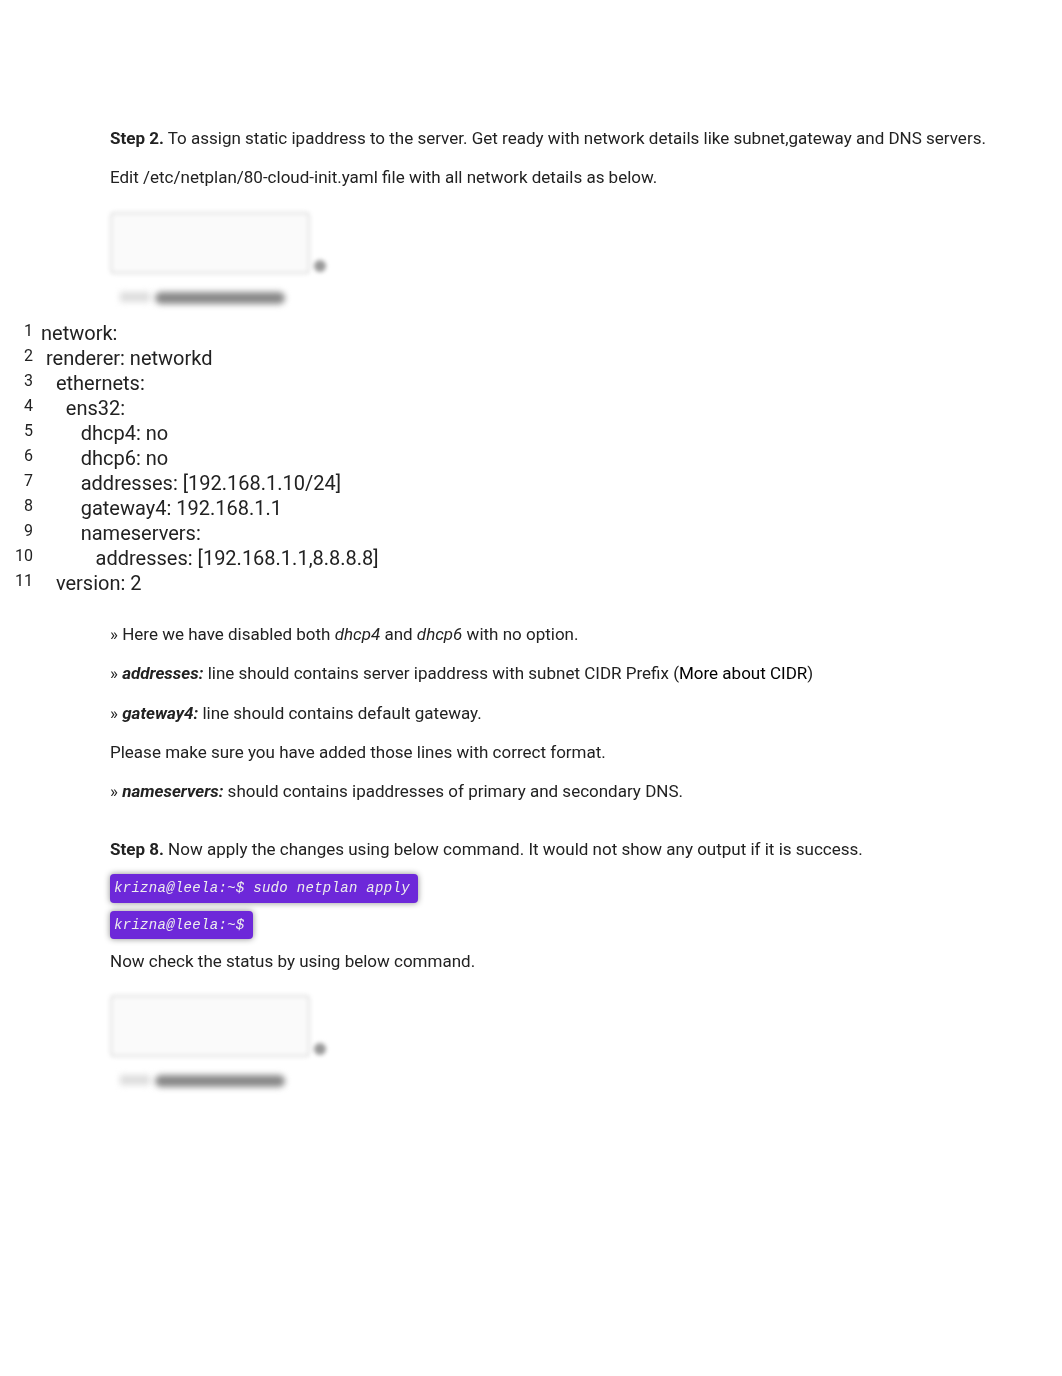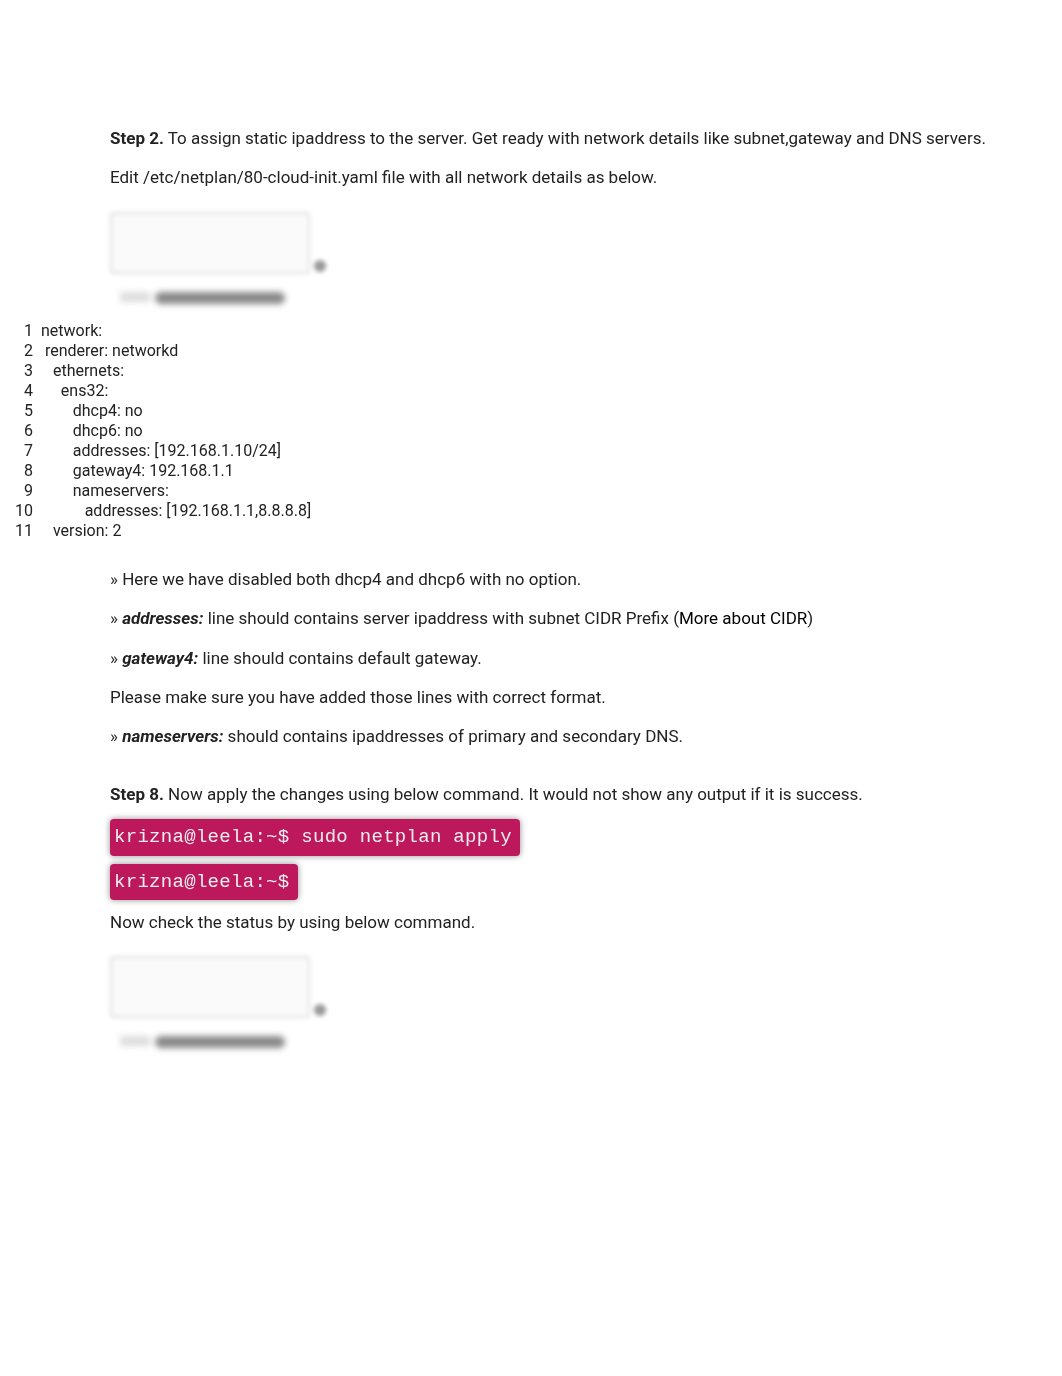--- a/index.html
+++ b/index.html
@@ -20,20 +20,21 @@
       line-height: 2.2;
       font-size: 17px;
     }
     .content-block p {
       margin-bottom: 2px;
     }
     .bold {
       font-weight: 700;
     }
     .italic {
+      font-style: italic;
     }
     .bold-italic {
       font-weight: 700;
       font-style: italic;
     }
     .link-red {
       color: #000000;
       text-decoration: none;
     }
     .placeholder-img {
@@ -99,35 +100,36 @@
       width: 28px;
       text-align: right;
       margin-right: 8px;
       color: #222;
       font-family: -apple-system, BlinkMacSystemFont, "Segoe UI", Roboto, sans-serif;
       font-size: 16px;
     }
     .code-content {
       white-space: pre;
       font-family: -apple-system, BlinkMacSystemFont, "Segoe UI", Roboto, sans-serif;
-      font-size: 16px;
+      font-size: 20px;
       text-align: right;
     }
     .terminal-line {
       display: inline-block;
-      background: #be185d;
+      background: #6d28d9;
       color: #eee;
       font-family: "Courier New", monospace;
-      font-size: 19px;
+      font-size: 14px;
       padding: 3px 8px 3px 4px;
       border-radius: 4px;
       margin-top: 4px;
       margin-bottom: 4px;
       box-shadow: 0 0 6px rgba(0,0,0,0.45);
       letter-spacing: 0.3px;
+      font-style: italic;
     }
     .terminal-wrap {
       margin-left: 110px;
       line-height: 1.6;
     }
     .spacer {
       height: 18px;
     }
   </style>
 </head>

